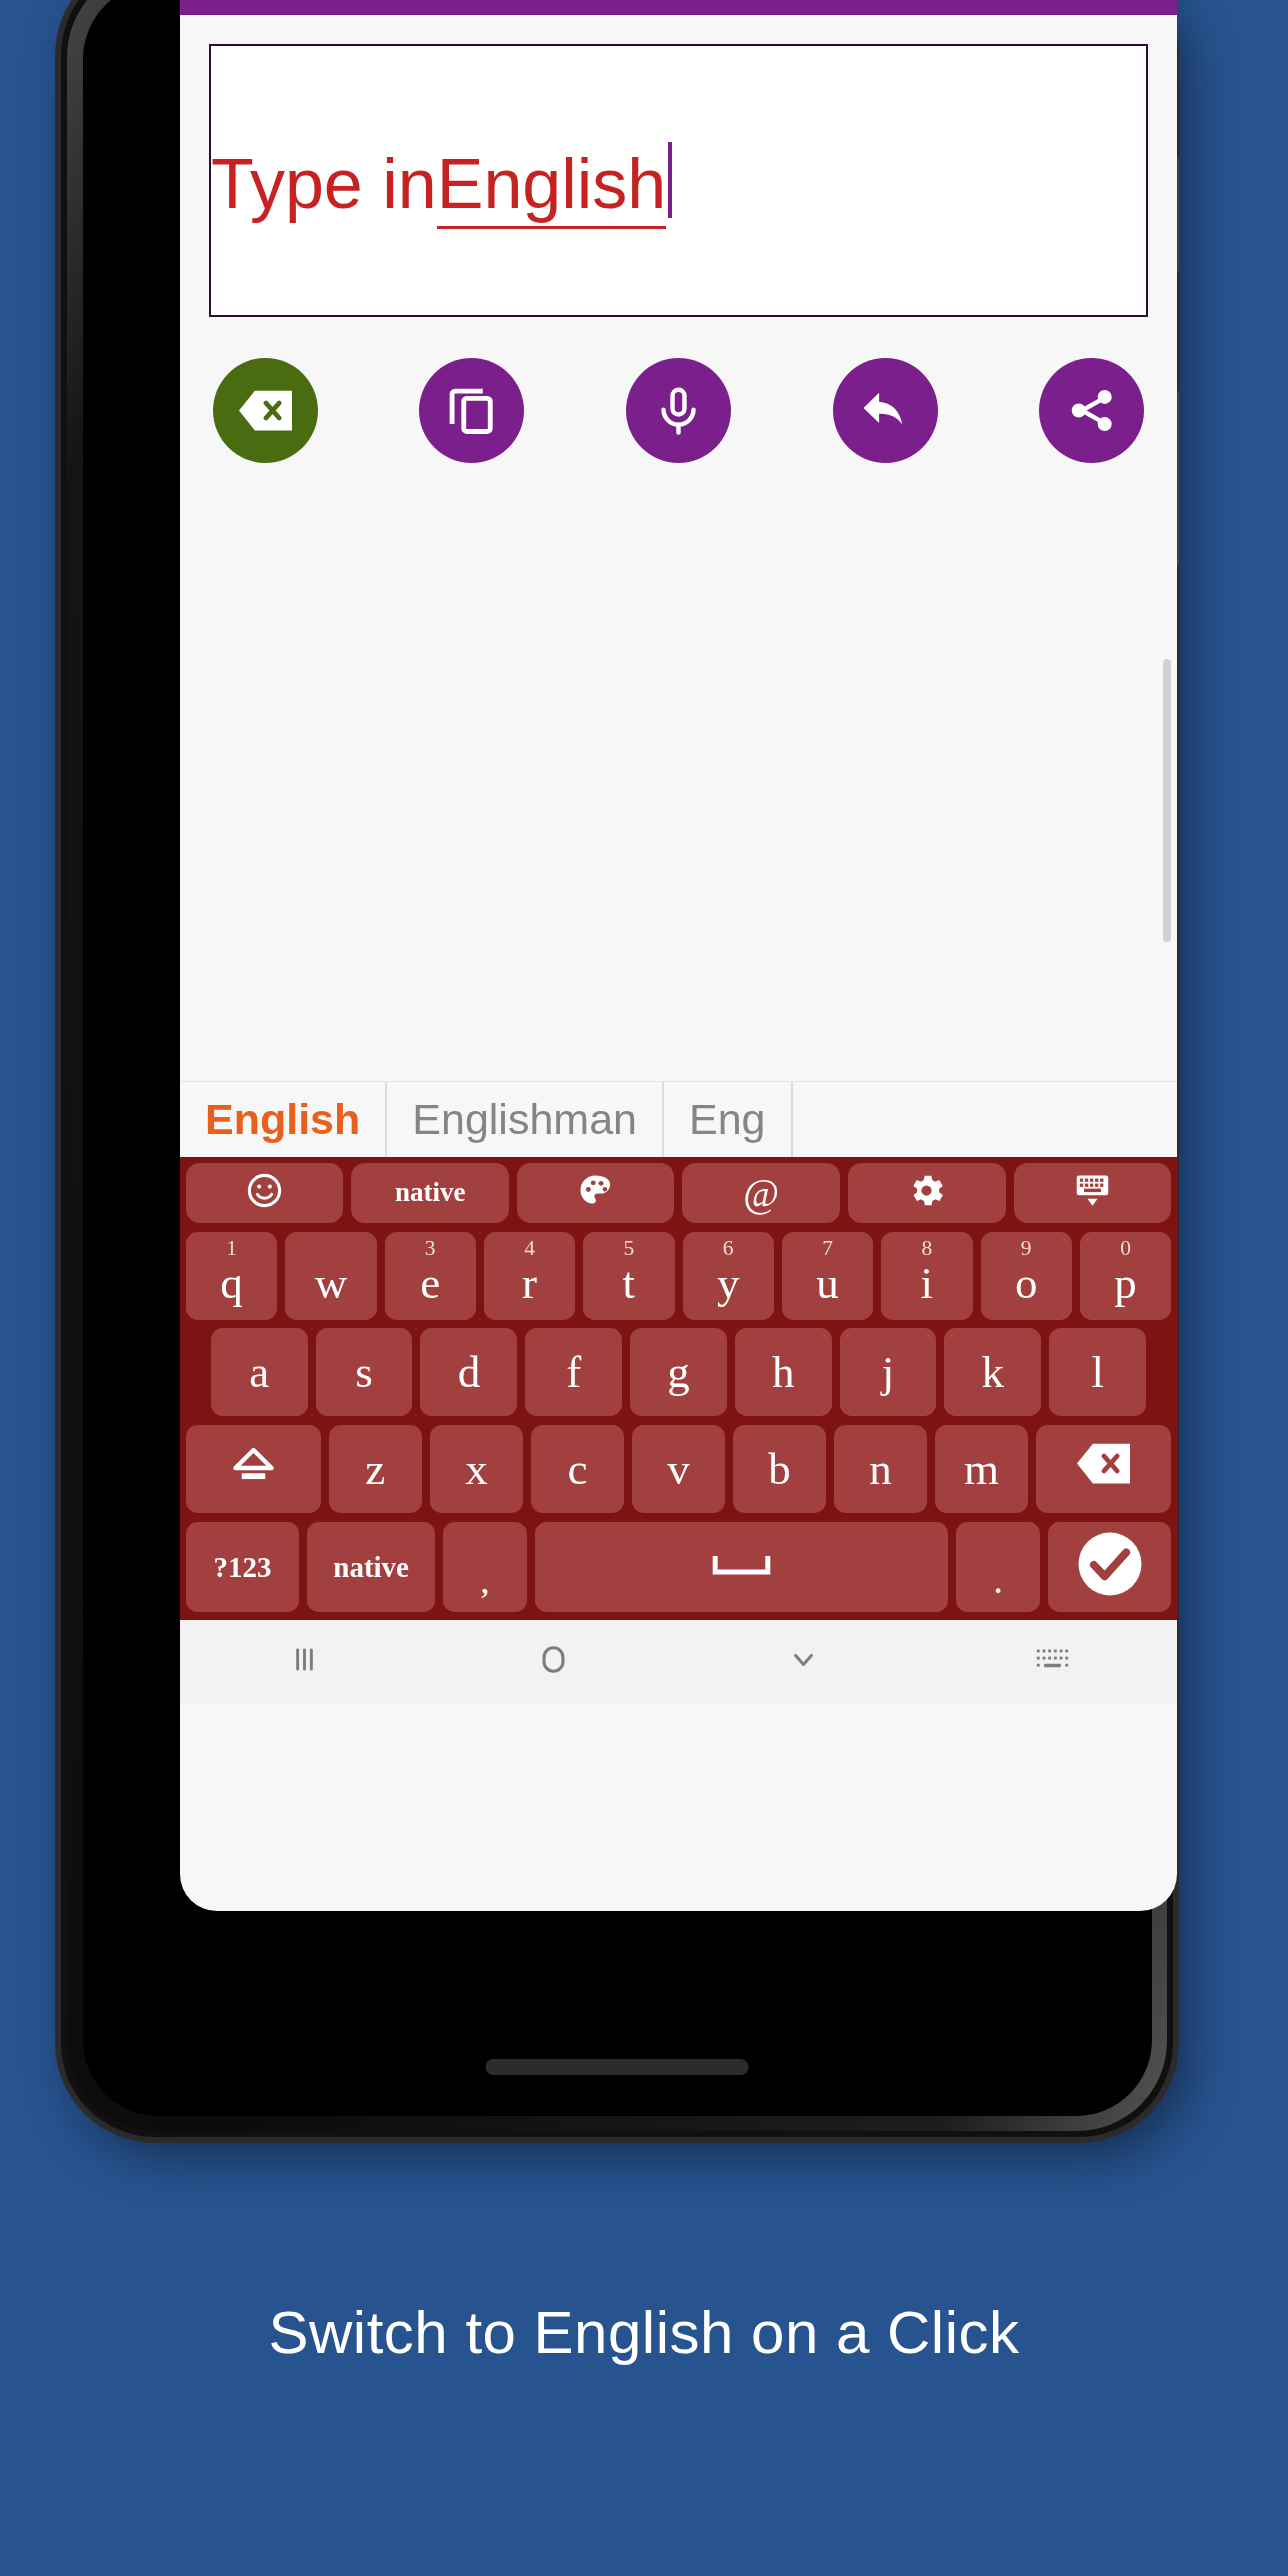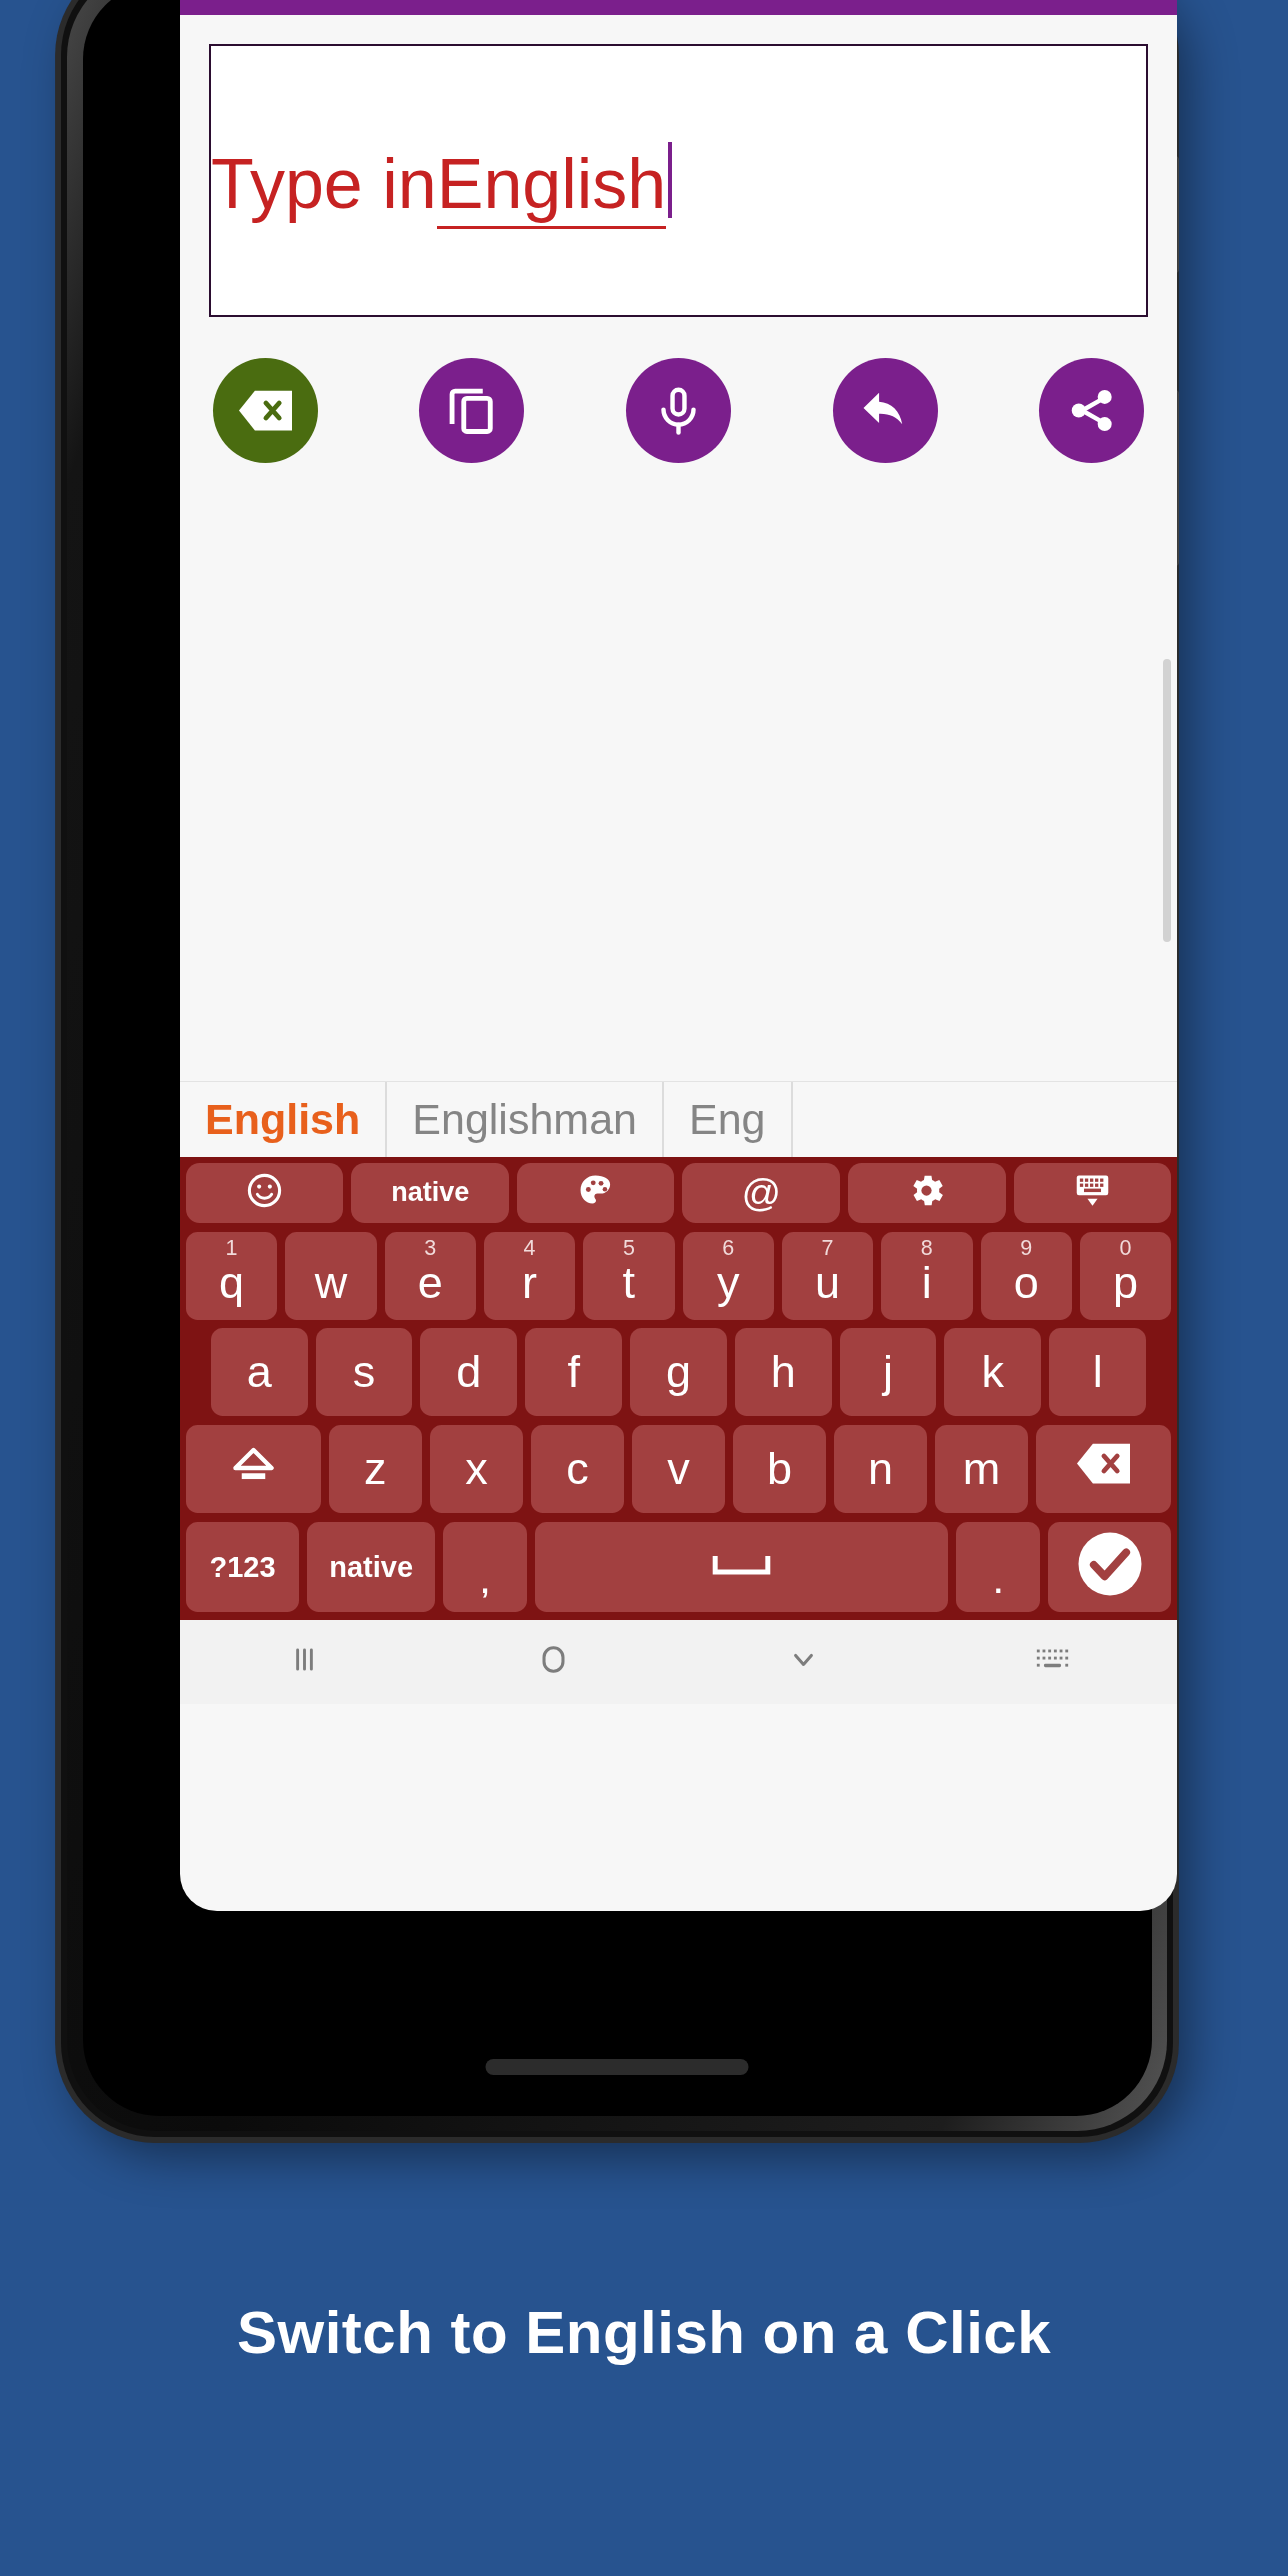--- a/index.html
+++ b/index.html
@@ -142,20 +142,21 @@
 
   
   #keyboard {
     background: #7e1313;
     padding: 5.9px 5.9px 7.8px 5.9px;
   }
   .kb-row {
     display: flex;
     gap: 8px;
     margin-bottom: 8.8px;
+    font-family: Liberation Serif, serif;
   }
   .kb-row:last-child { margin-bottom: 0; }
   .key {
     flex: 1 1 0;
     background: #a24040;
     border-radius: 11.7px;
     color: #fff;
     display: flex;
     align-items: center; justify-content: center;
     position: relative;
@@ -198,21 +199,21 @@
   }
 
   
   #caption {
     position: absolute;
     left: 0; right: 0;
     top: 2298px;
     text-align: center;
     color: #ffffff;
     font-size: 60px;
-    font-weight: bold;
+    font-weight: normal;
     letter-spacing: 0.5px;
   }
 </style>
 </head>
 <body>
 
 <div id="phone-frame">
   <div id="phone-bezel-gloss"></div>
   <div id="phone-inner-black"></div>
   <div class="side-btn" id="btn-a"></div>

